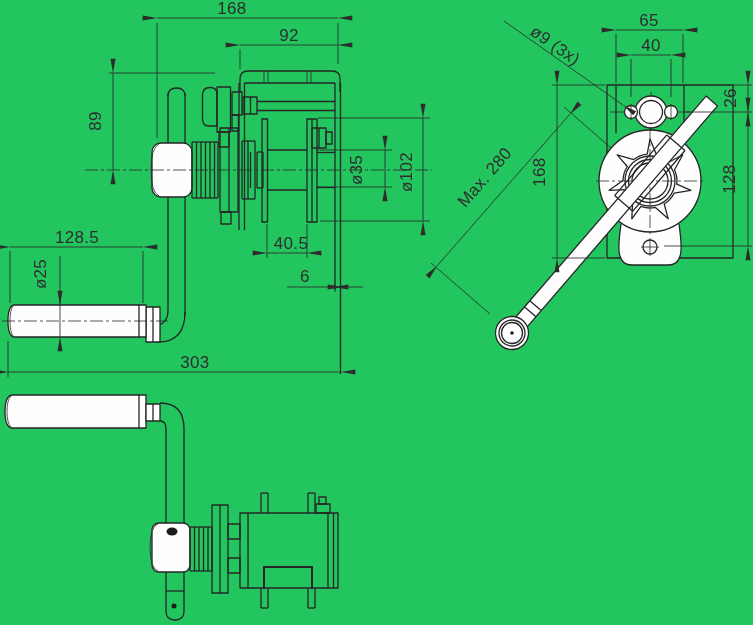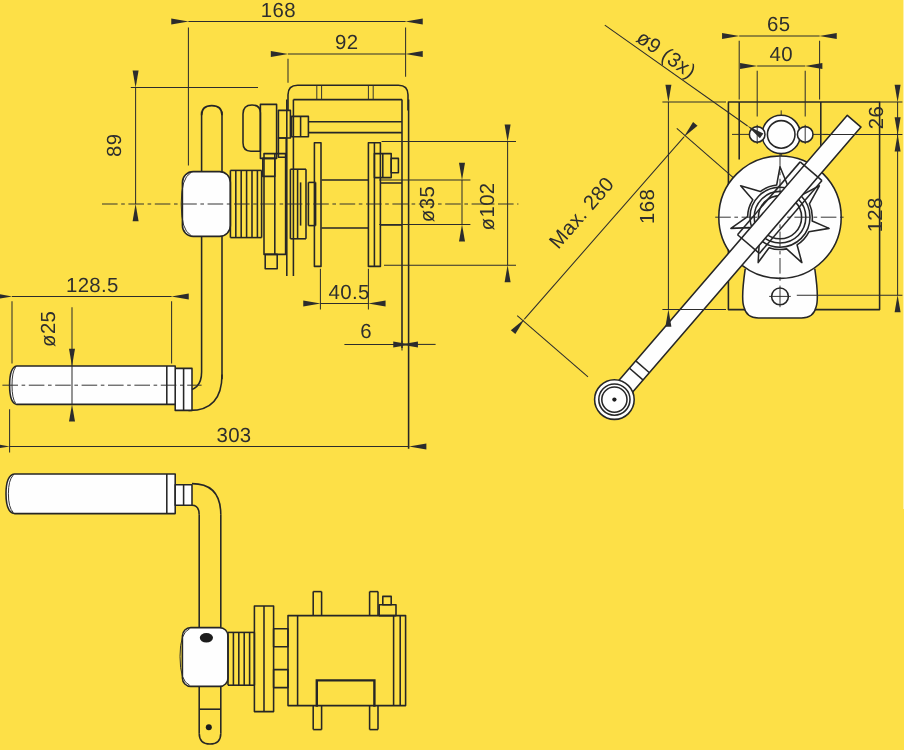--- a/index.html
+++ b/index.html
@@ -1,16 +1,16 @@
 <!DOCTYPE html>
 <html><head>
 <meta charset="utf-8">
 <style>
   html,body{margin:0;padding:0;background:#ffffff;}
-  .canvas{position:relative;width:753px;height:625px;background:#fde047;overflow:hidden;
+  .canvas{position:relative;width:753px;height:625px;background:#22c55e;overflow:hidden;
           font-family:"Liberation Sans", sans-serif;}
   svg{display:block}
   .o  {fill:none;stroke:#262626;stroke-width:1.3;stroke-linejoin:round;stroke-linecap:butt;}
   .of {fill:#fefefe;stroke:#262626;stroke-width:1.3;stroke-linejoin:round;}
   .t  {fill:none;stroke:#2c2c2c;stroke-width:.8;}
   .cl {fill:none;stroke:#2c2c2c;stroke-width:.8;stroke-dasharray:13 3 3 3;}
   .dm {fill:none;stroke:#2c2c2c;stroke-width:.85;}
   .dk {fill:#1c1c1c;stroke:none;}
   .w2 {fill:none;stroke:#262626;stroke-width:2;}
   text{fill:#2e2e2e;font-size:17px;letter-spacing:.3px;}

